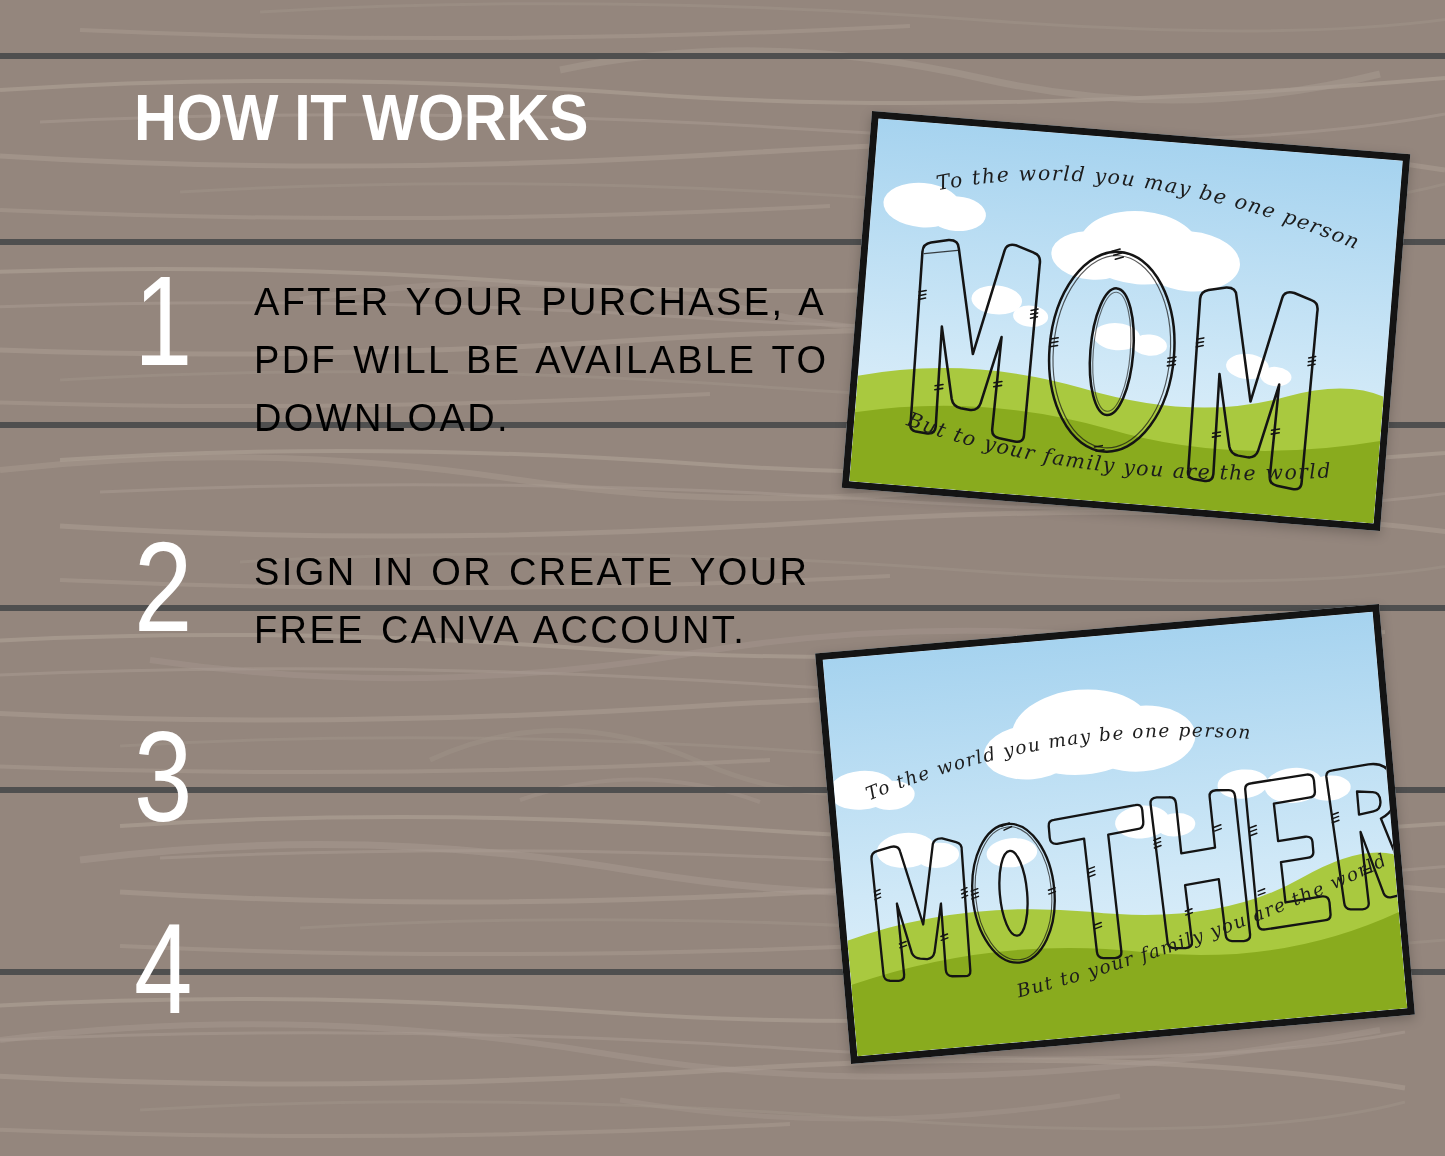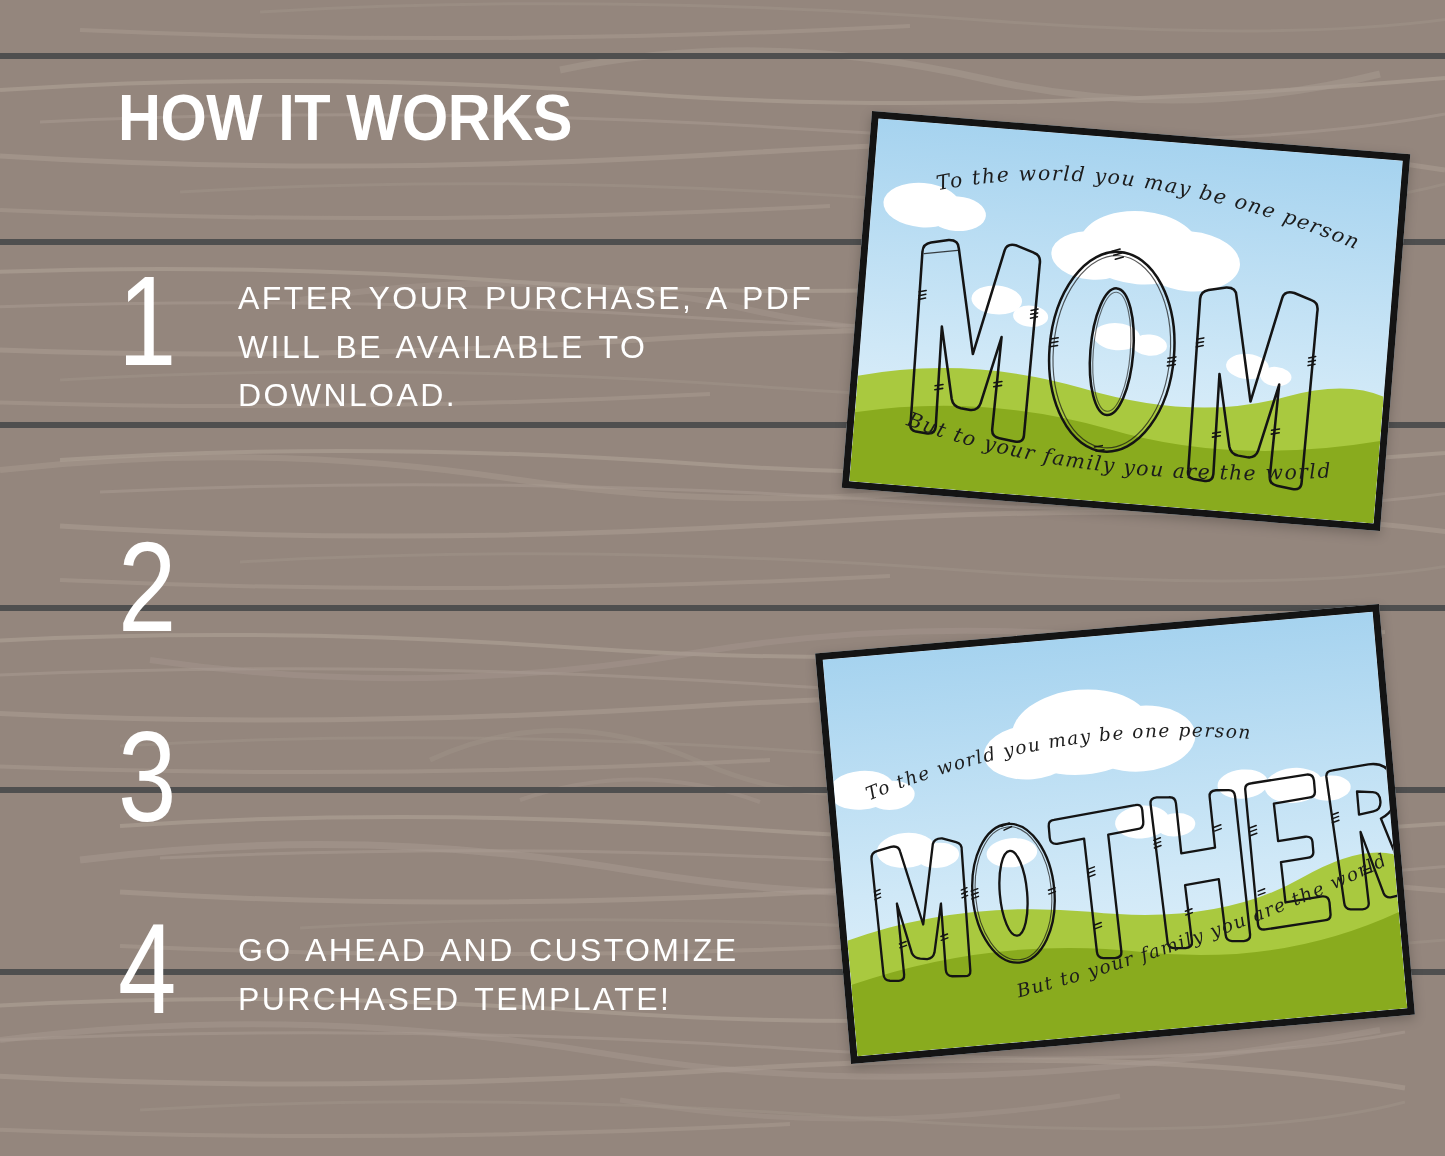--- a/index.html
+++ b/index.html
@@ -9,21 +9,21 @@
     background:#94867d;
     position:relative;
   }
 
   
   #wood-bg { position:absolute; inset:0; z-index:0; }
   #wood-bg svg { display:block; width:100%; height:100%; }
 
   
   .left-col {
-    position:absolute; left:0; top:0; width:830px; height:1156px;
+    position:absolute; left:16px; top:0; width:830px; height:1156px;
     z-index:5;
   }
 
   .page-title {
     position:absolute;
     left:118px; top:86px;
     font-size:64px;
     font-weight:bold;
     color:#ffffff;
     letter-spacing:-0.5px;
@@ -54,22 +54,22 @@
     line-height:0.92;
     font-weight:300;
     text-align:left;
     transform:scaleX(0.82);
     transform-origin:left top;
     letter-spacing:-2px;
   }
 
   .step-text {
     flex:1 1 auto;
-    color:#ffffff;
-    font-size:32px;
+    color:#000000;
+    font-size:38px;
     line-height:1.52;
     letter-spacing:2.4px;
     font-weight:400;
     padding-top:16px;
     word-spacing:3px;
   }
   .step-1 .step-text { padding-top:12px; }
 
   
   .card {
@@ -145,29 +145,29 @@
 
   <div class="steps">
 
     <div class="step step-1">
       <div class="step-num">1</div>
       <div class="step-text">AFTER YOUR PURCHASE, A PDF WILL BE AVAILABLE TO DOWNLOAD.</div>
     </div>
 
     <div class="step step-2">
       <div class="step-num">2</div>
+      <div class="step-text">SIGN IN OR CREATE YOUR FREE CANVA ACCOUNT.</div>
     </div>
 
     <div class="step step-3">
       <div class="step-num">3</div>
     </div>
 
     <div class="step step-4">
       <div class="step-num">4</div>
-      <div class="step-text">GO AHEAD AND CUSTOMIZE PURCHASED TEMPLATE!</div>
     </div>
 
   </div>
 </div>
 
 <div class="card card-mom">
   <svg viewBox="0 0 540 378" preserveAspectRatio="none" xmlns="http://www.w3.org/2000/svg">
     <defs>
       <linearGradient id="skyA" x1="0" y1="0" x2="0" y2="1">
         <stop offset="0%" stop-color="#a6d3ef"></stop>

